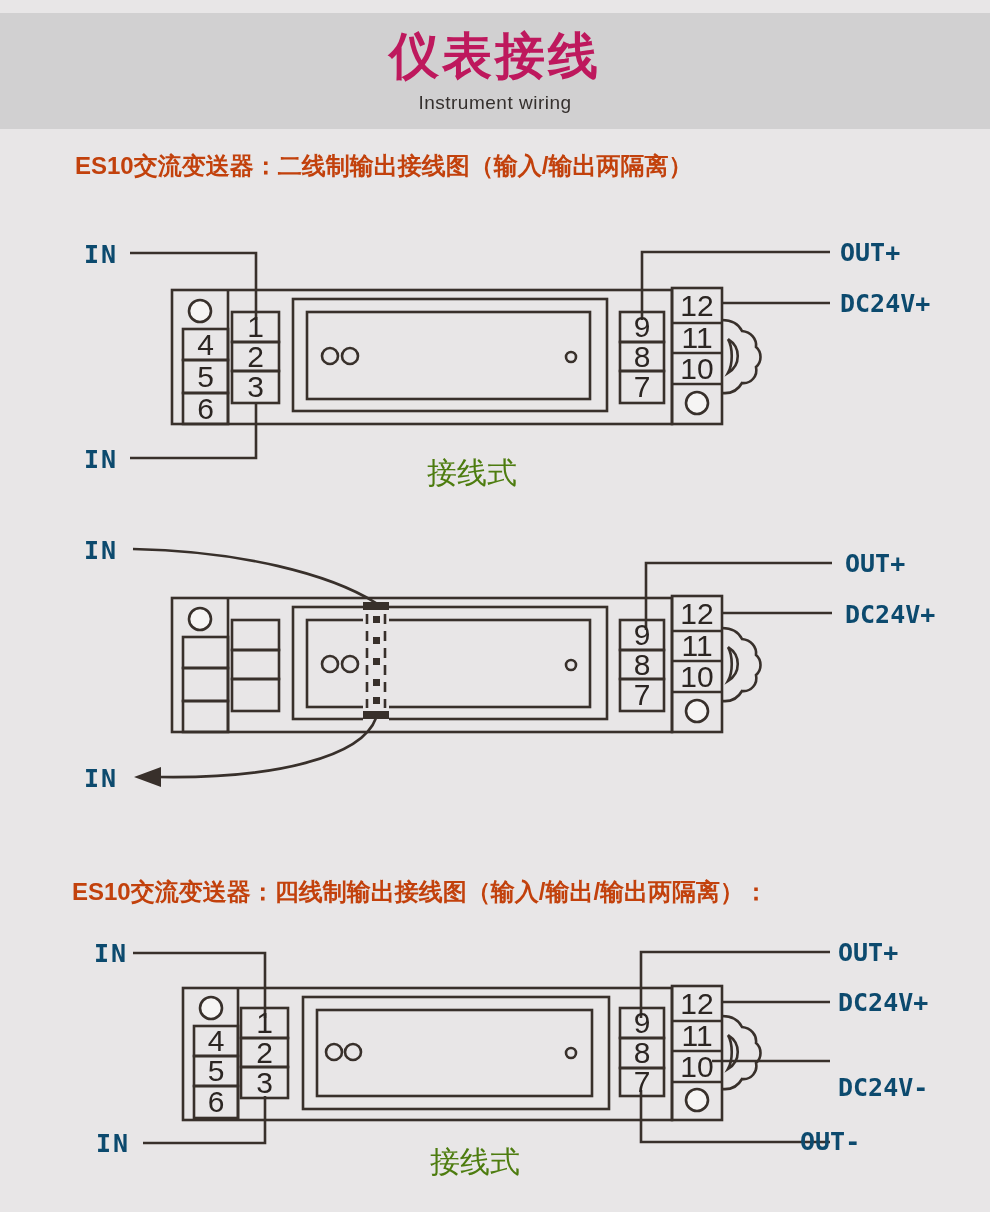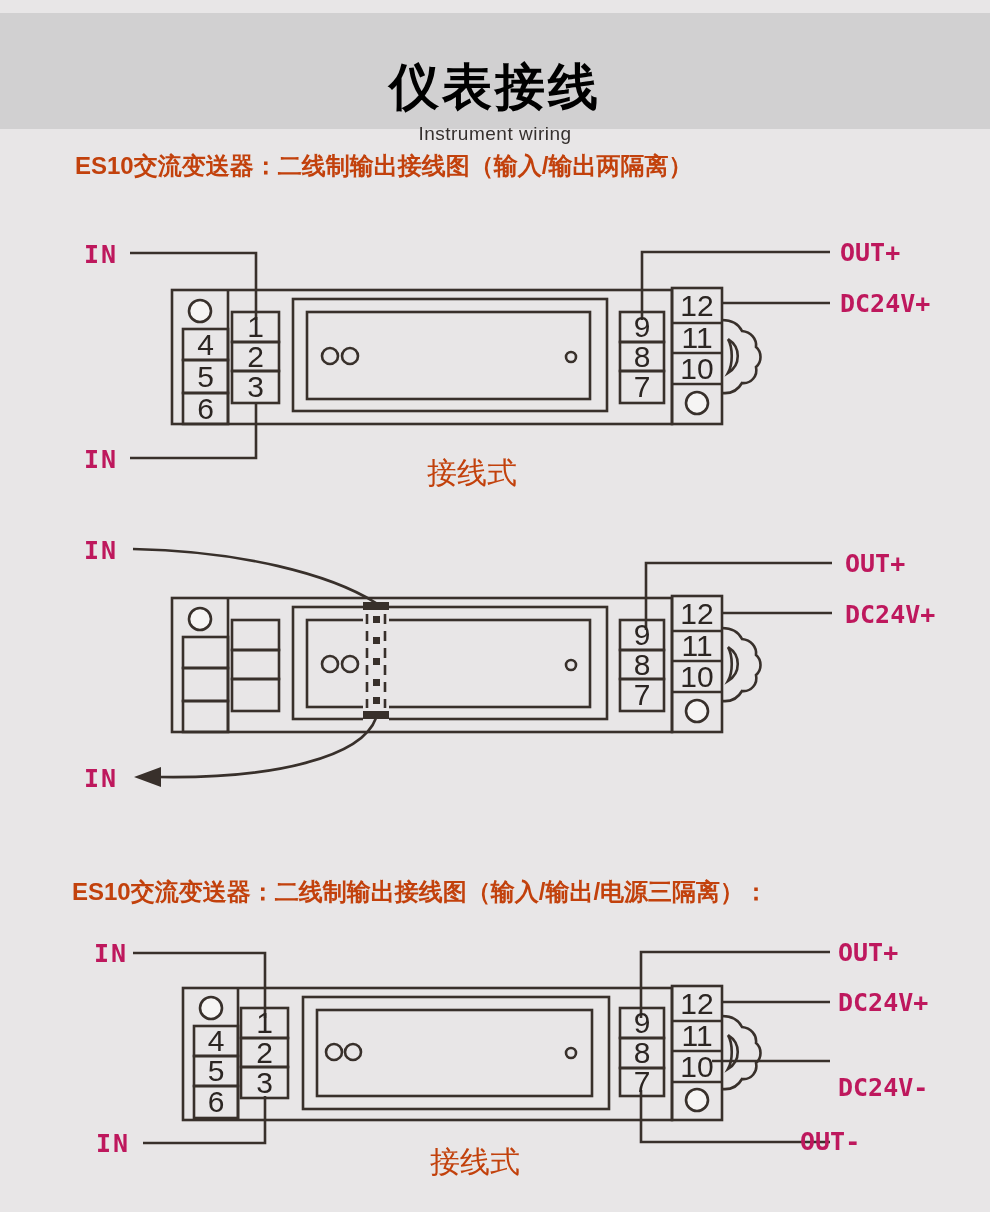--- a/index.html
+++ b/index.html
@@ -1,39 +1,39 @@
 <!DOCTYPE html>
 <html><head>
 <meta charset="utf-8">
 <style>
   html,body{margin:0;padding:0;}
   body{font-family:"Liberation Sans",sans-serif;}
   #page{position:relative;width:990px;height:1212px;background:#e8e6e7;overflow:hidden;}
   .banner{position:absolute;left:0;top:13px;width:990px;height:116px;background:#d1d0d1;text-align:center;}
-  .banner .title{margin-top:41px;font-size:50px;font-weight:700;color:#000000;letter-spacing:3px;}
+  .banner .title{margin-top:10px;font-size:50px;font-weight:700;color:#be185d;letter-spacing:3px;}
   .banner .subtitle{margin-top:2px;font-size:19px;font-weight:400;color:#35302e;letter-spacing:0.5px;}
   .heading{position:absolute;font-size:24px;font-weight:700;color:#c2410c;white-space:nowrap;}
-  .caption{position:absolute;width:200px;text-align:center;font-size:30px;font-weight:500;color:#c2410c;}
-  .lab{position:absolute;font-family:"DejaVu Sans Mono","Liberation Mono",monospace;font-weight:700;font-size:25px;color:#be185d;white-space:nowrap;text-align:center;}
+  .caption{position:absolute;width:200px;text-align:center;font-size:30px;font-weight:500;color:#4d7c0f;}
+  .lab{position:absolute;font-family:"DejaVu Sans Mono","Liberation Mono",monospace;font-weight:700;font-size:25px;color:#0c4a6e;white-space:nowrap;text-align:center;}
   .lab.in{letter-spacing:2px;}
   .num{position:absolute;font-size:30px;font-weight:400;color:#2b2522;text-align:center;}
   svg{position:absolute;left:0;top:0;}
 </style>
 </head>
 <body>
 
 <div id="page">
 
   <div class="banner">
     <div class="title">仪表接线</div>
     <div class="subtitle">Instrument wiring</div>
   </div>
 
   <div class="heading" style="left:75px;top:150px;">ES10交流变送器：二线制输出接线图（输入/输出两隔离）</div>
-  <div class="heading" style="left:72px;top:876px;">ES10交流变送器：二线制输出接线图（输入/输出/电源三隔离）：</div>
+  <div class="heading" style="left:72px;top:876px;">ES10交流变送器：四线制输出接线图（输入/输出/输出两隔离）：</div>
 
   <svg width="990" height="1212" viewBox="0 0 990 1212">
     <defs>
       <g id="clip">
         <path d="M0,-36 c11,0 17,5 20,11 c9,1 15,8 14,16 c6,5 6,15 0,20 c2,9 -5,17 -14,16 c-4,7 -11,11 -20,10"></path>
         <path d="M6,-17 C19,-9 19,9 6,17 C11,8 11,-8 6,-17"></path>
       </g>
     </defs>
     <g stroke="#38302b" stroke-width="2.6" fill="none">
 

